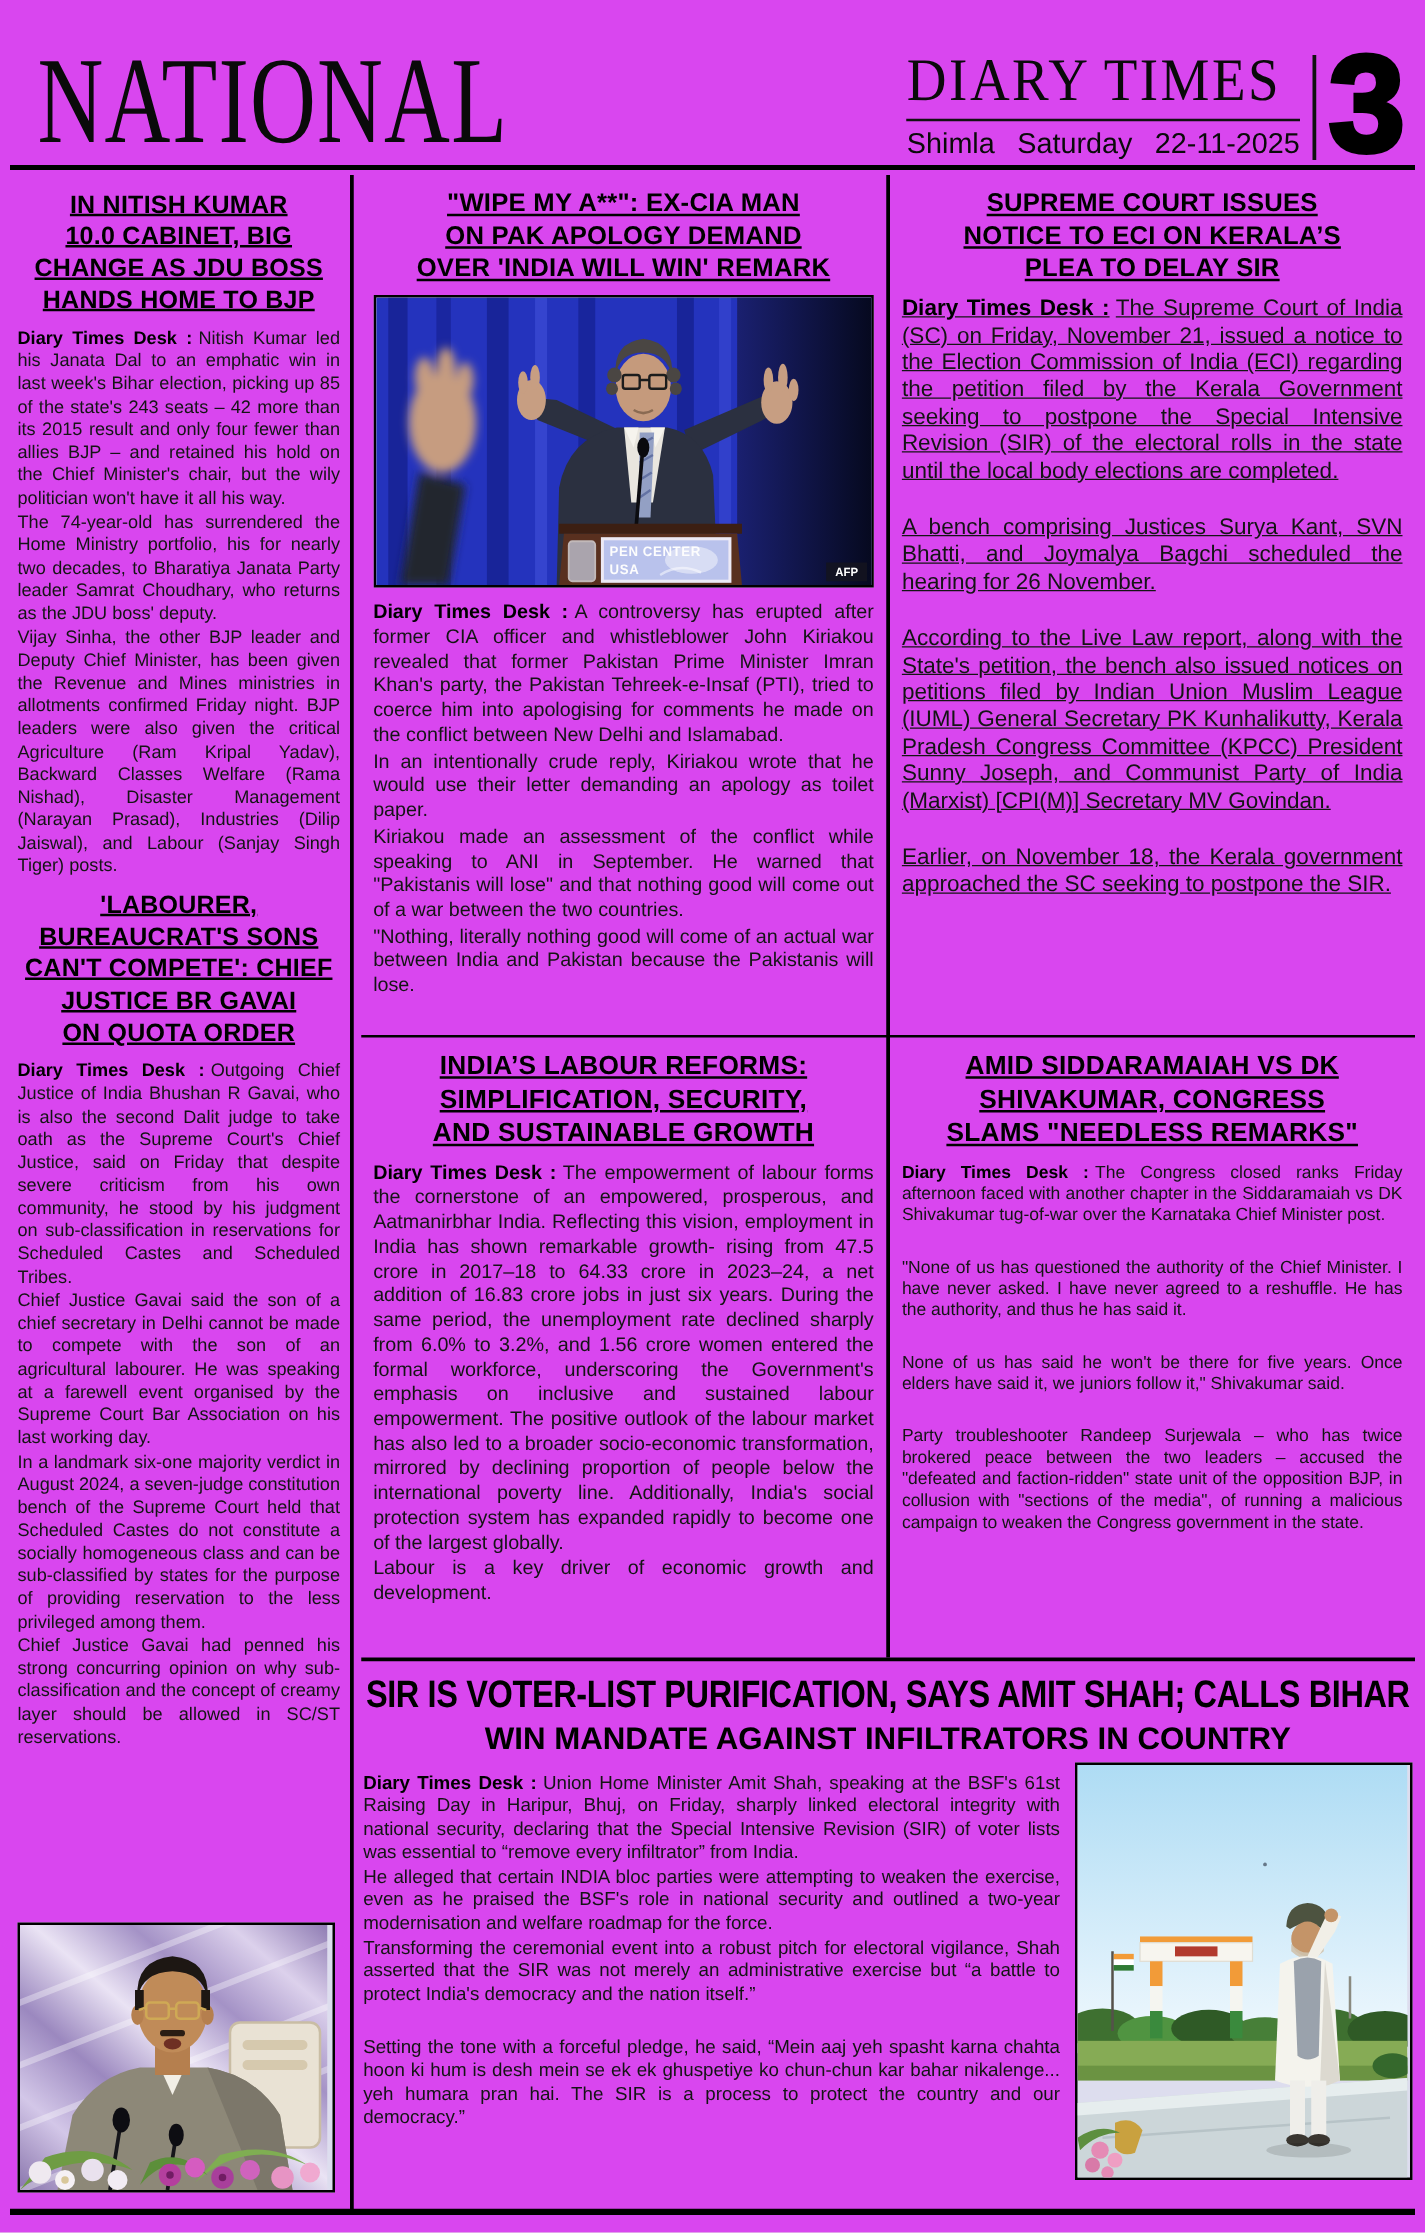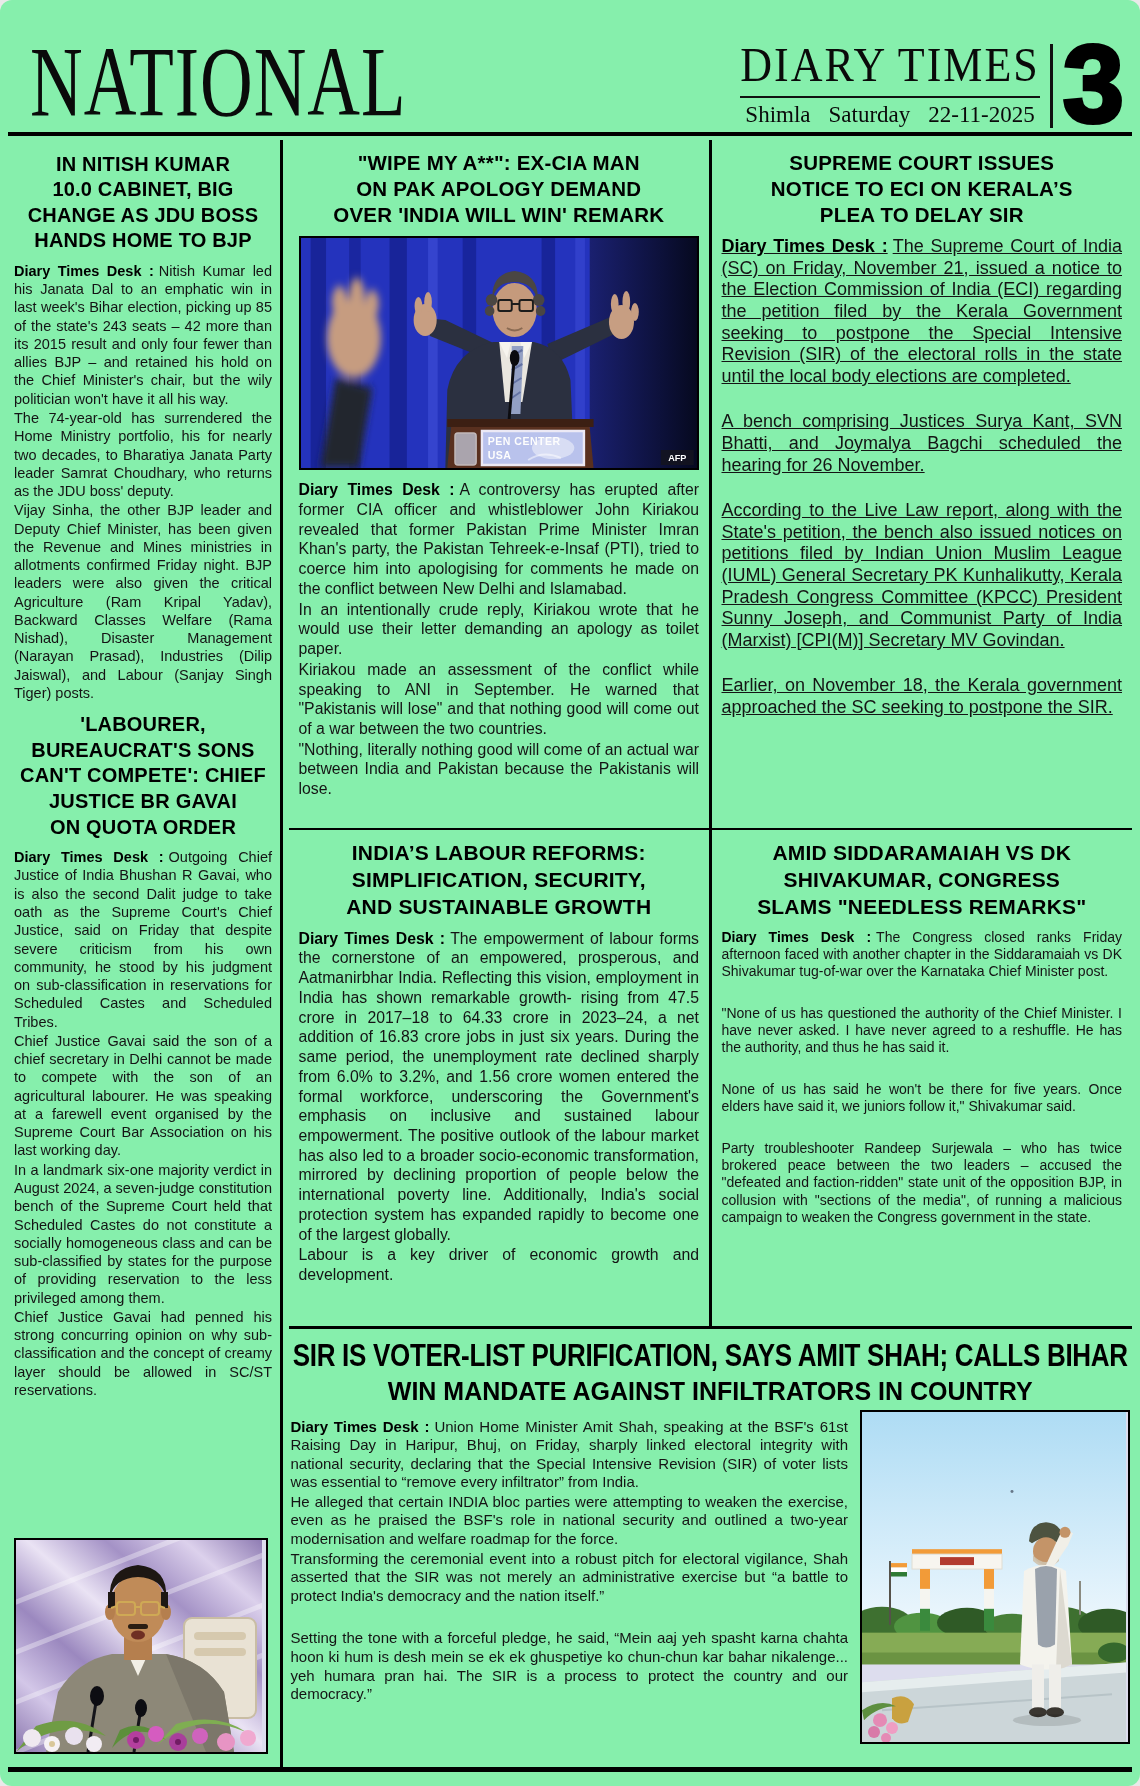--- a/index.html
+++ b/index.html
@@ -1,28 +1,28 @@
 <!DOCTYPE html>
 <html><head>
 <meta charset="utf-8">
 <style>
   html,body{margin:0;padding:0;background:#e9e9e9;}
-  .page{width:1140px;height:1786px;background:#86efac;margin:0 auto;position:relative;
-        font-family:"Liberation Sans",sans-serif;color:#141414;overflow:hidden;border-radius:12px;}
+  .page{width:1140px;height:1786px;background:#d946ef;margin:0 auto;position:relative;
+        font-family:"Liberation Sans",sans-serif;color:#141414;overflow:hidden;}
   
   .header{height:128px;display:flex;justify-content:space-between;align-items:flex-end;
           padding:0 14px 4px 30px;}
   .section-title{font-family:"Liberation Serif",serif;font-size:76px;line-height:.95;
           letter-spacing:1px;transform:scale(.96,1.3);transform-origin:left bottom;color:#0a0a0a;}
   .mast-right{display:flex;align-items:stretch;}
   .mast-mid{display:flex;flex-direction:column;justify-content:flex-end;padding-right:10px;}
   .paper-name{font-family:"Liberation Serif",serif;font-size:44px;line-height:1;
           letter-spacing:2px;transform:scaleY(1.1);transform-origin:center bottom;color:#0a0a0a;}
   .mast-rule{height:2.5px;background:#111;margin:6px 0 4px;}
-  .mast-meta{font-family:Liberation Serif, serif;font-size:23px;display:flex;gap:18px;
+  .mast-meta{font-family:Liberation Sans, sans-serif;font-size:23px;display:flex;gap:18px;
           justify-content:center;color:#0a0a0a;}
   .mast-divider{width:3px;background:#111;margin:4px 8px 0 0;}
   .page-number{font-size:110px;font-weight:700;line-height:.8;color:#000;
           -webkit-text-stroke:4px #000;padding:0 2px;}
   .header-rule{height:3.5px;background:#000;margin:0 8px;}
   
   .content{display:flex;height:1634px;margin:0 8px;padding-top:4px;box-sizing:border-box;}
   .col1{width:258px;flex:none;display:flex;flex-direction:column;padding:2px 2px 0 6px;overflow:hidden;}
   .vdiv1{width:2.5px;background:#000;margin:0 6px;}
   .right-area{flex:1;display:grid;grid-template-columns:1fr 2.5px 1fr;
@@ -30,21 +30,21 @@
   .vd{grid-column:2;grid-row:1/4;background:#000;}
   .hrule1{grid-column:1/4;grid-row:2;background:#000;}
   .hrule2{grid-column:1/4;grid-row:4;background:#000;}
   .cell{padding:0 10px;overflow:hidden;}
   .c2t{grid-column:1;grid-row:1;}
   .c3t{grid-column:3;grid-row:1;}
   .c2b{grid-column:1;grid-row:3;}
   .c3b{grid-column:3;grid-row:3;}
   
   .headline{font-weight:700;text-align:center;line-height:1.28;color:#000;
-          margin:10px 4px 8px;text-wrap:balance;letter-spacing:.2px;}
+          margin:10px 4px 8px;text-wrap:balance;letter-spacing:.2px;text-decoration:underline;}
   .col1 .headline{font-size:20px;}
   .c2t .headline{font-size:20.5px;}
   .c2b .headline{font-size:21px;}
   .c3t .headline{font-size:20.5px;}
   .c3b .headline{font-size:21px;}
   .para{margin:0;text-align:justify;}
   .para + .para{margin-top:1px;}
   .col1 .para{font-size:14.5px;line-height:1.26;}
   .c2t .para{font-size:15.8px;line-height:1.25;}
   .c2b .para{font-size:15.8px;line-height:1.25;}

